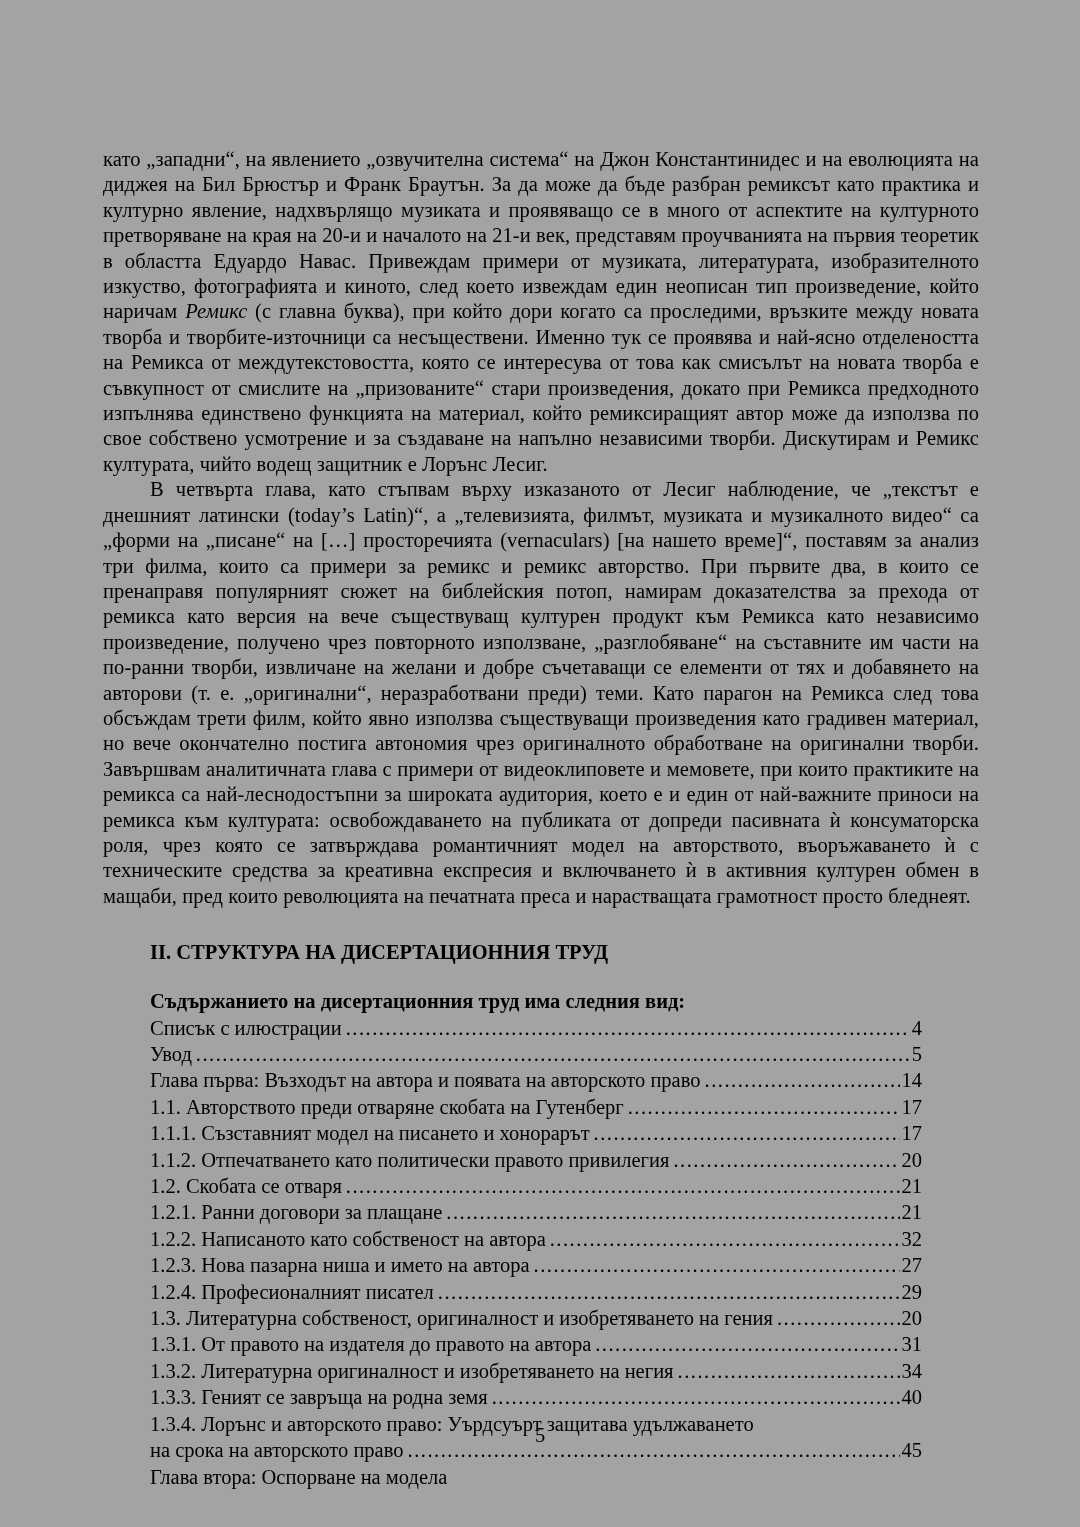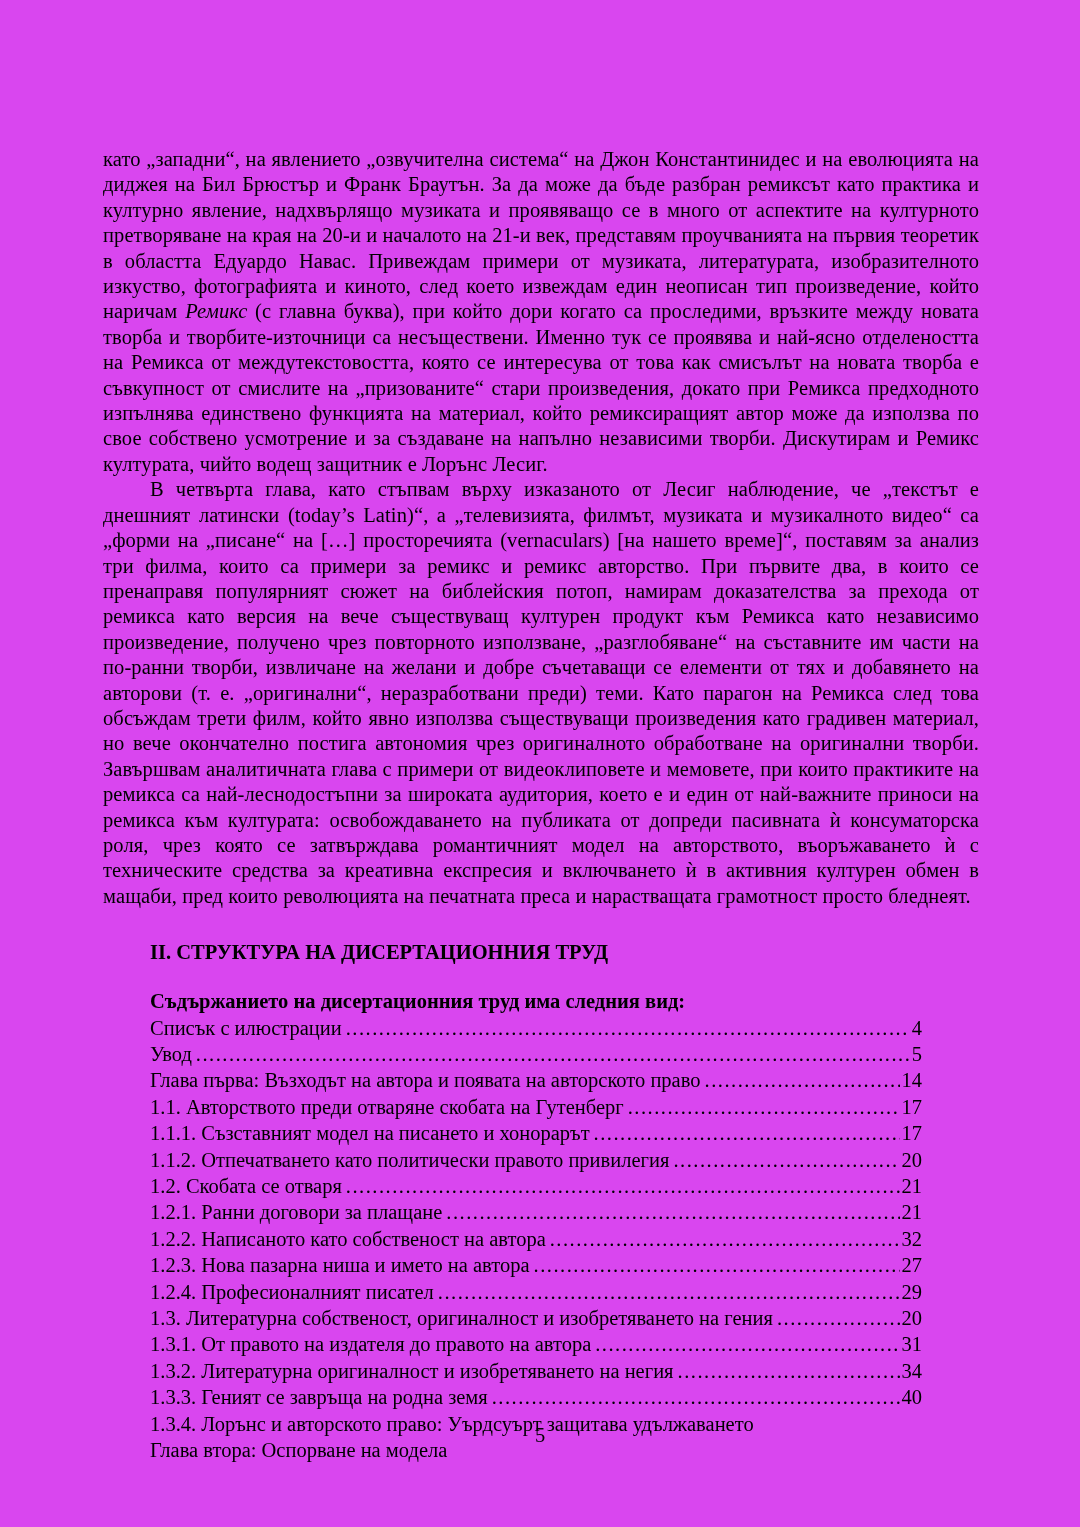--- a/index.html
+++ b/index.html
@@ -1,21 +1,21 @@
 <!DOCTYPE html>
 <html lang="bg"><head>
 <meta charset="utf-8">
 <style>
   html, body { margin: 0; padding: 0; background: #e8e8e8; }
   .page {
     position: relative;
     width: 1080px;
     height: 1527px;
     margin: 0 auto;
-    background: #d946ef;
+    background: #a3a3a3;
     color: #000000;
     font-family: "Liberation Serif", "DejaVu Serif", serif;
     overflow: hidden;
   }
   .content {
     position: absolute;
     left: 103px;
     top: 147px;
     width: 876px;
   }
@@ -155,19 +155,24 @@
       </div>
       <div class="toc-row">
         <span class="toc-label">1.3.3. Геният се завръща на родна земя</span>
         <span class="toc-dots"></span>
         <span class="toc-page">40</span>
       </div>
       <div class="toc-row">
         <span class="toc-label">1.3.4. Лорънс и авторското право: Уърдсуърт защитава удължаването</span>
       </div>
       <div class="toc-row">
+        <span class="toc-label">на срока на авторското право</span>
+        <span class="toc-dots"></span>
+        <span class="toc-page">45</span>
+      </div>
+      <div class="toc-row">
         <span class="toc-label">Глава втора: Оспорване на модела</span>
       </div>
     </div>
   </div>
 
   <div class="page-number">5</div>
 </div>
 
 </body></html>

